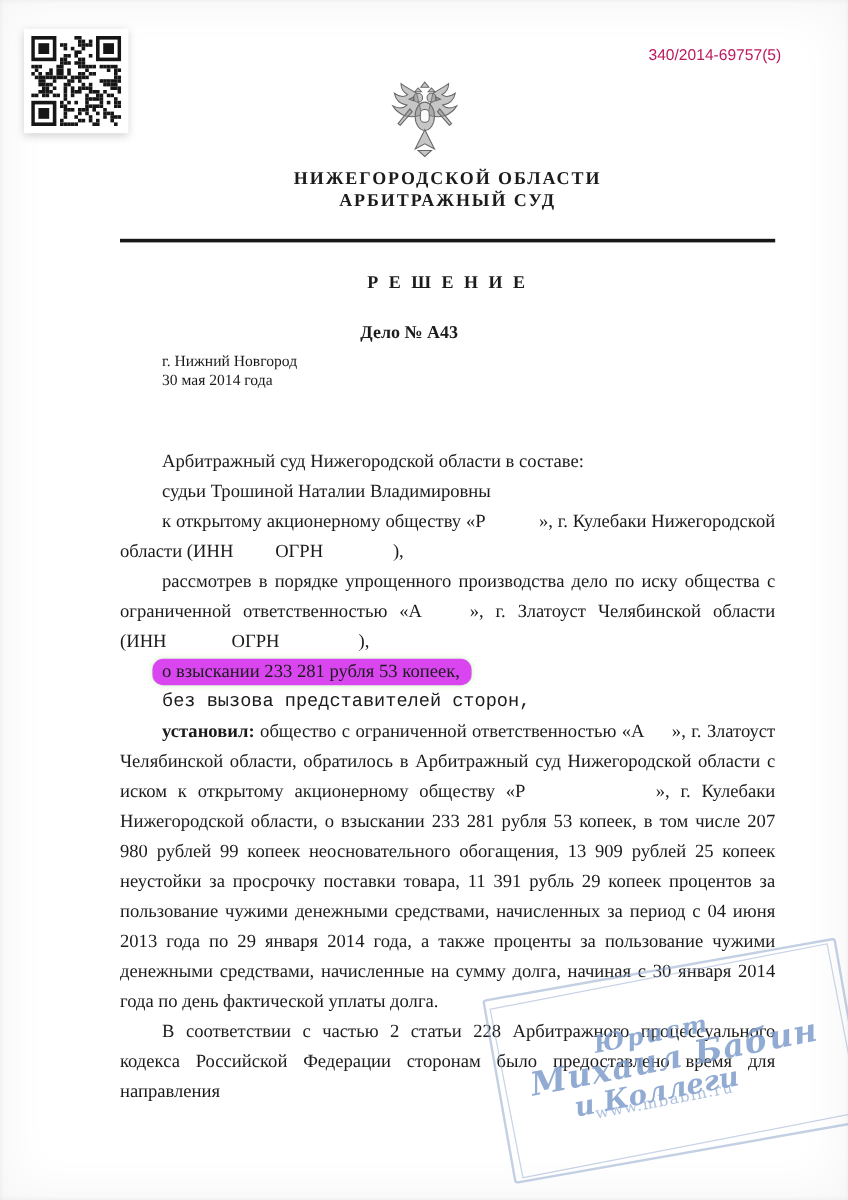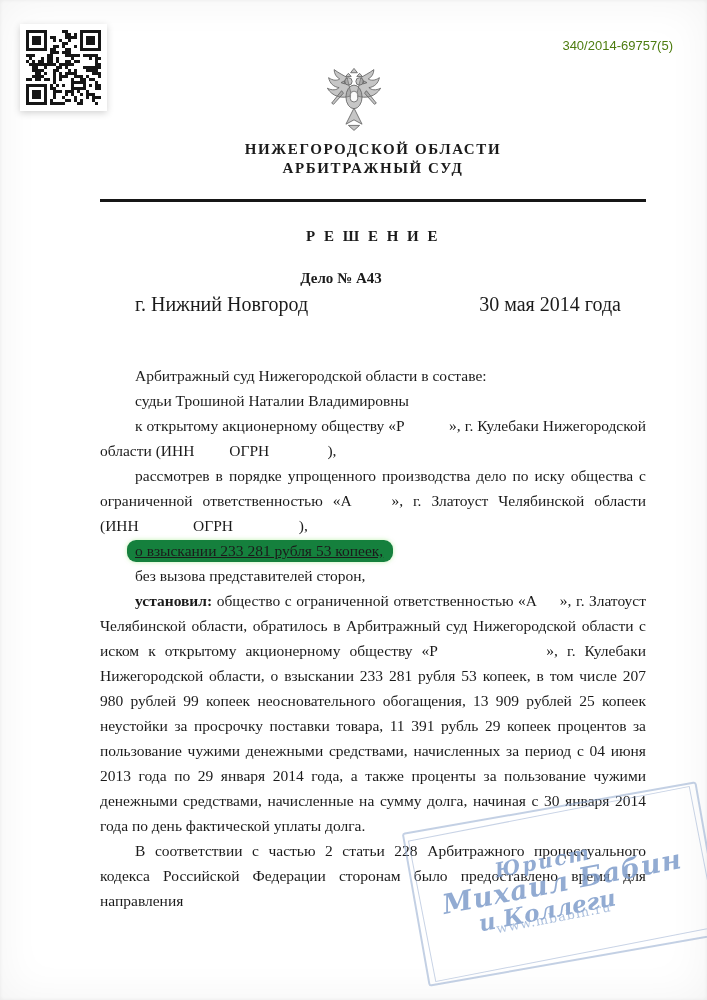--- a/index.html
+++ b/index.html
@@ -8,45 +8,45 @@
     background:#fff;overflow:hidden;color:#1b1b1b;
     font-family:"Liberation Serif", serif;
     box-shadow:inset 0 0 45px rgba(0,0,0,0.05), inset 0 0 4px rgba(0,0,0,0.06);
   }
   
   .qr-card{
     position:absolute;left:20px;top:24px;background:#fff;padding:6px;
     box-shadow:0 2px 7px rgba(0,0,0,0.18);line-height:0;
   }
   .doc-number{
-    position:absolute;top:38px;right:34px;
-    font-family:"Liberation Sans", sans-serif;font-size:13px;color:#4d7c0f;
+    position:absolute;top:38px;right:56px;
+    font-family:"Liberation Sans", sans-serif;font-size:13px;color:#be185d;
   }
   .emblem{position:absolute;left:0;top:66px;width:100%;text-align:center;line-height:0;}
   .court-title{
     position:absolute;left:100px;top:140px;width:546px;text-align:center;
     font-weight:bold;font-size:15px;letter-spacing:1.6px;line-height:19px;
   }
   .rule{position:absolute;left:100px;top:199px;width:546px;height:3px;background:#171717;}
   
   .main{position:absolute;left:100px;top:215px;width:546px;}
   .center-b{font-weight:bold;font-size:15px;text-align:center;}
   .in-name{margin-top:7px;}
   .decision{margin-top:13px;letter-spacing:2.5px;}
   .case-no{margin-top:25px;position:relative;left:-32px;}
   .city-date{
     margin-top:6px;display:flex;justify-content:space-between;
-    font-size:20px;padding-left:35px;padding-right:25px;
+    font-size:13px;padding-left:35px;padding-right:25px;flex-direction:column;
   }
   
   .body-text{margin-top:47px;font-size:15.5px;line-height:25px;}
   .body-text p{margin:0;text-indent:35px;}
   .just{text-align:justify;}
   .mt-def{margin-top:9px;}
-  .mt-np{margin-top:20px;}
+  .mt-np{margin-top:20px;font-family:Liberation Mono, monospace;}
   .mt-facts{margin-top:28px;}
   .hl{
     background:#b4ef9c;border-radius:9px;padding:2px 10px 3px 8px;margin-left:-8px;
     box-shadow:0 0 4px rgba(140,230,110,0.55);
   }
   
   .stamp{
     position:absolute;left:413px;top:806px;width:295px;height:152px;
     transform:rotate(-10deg);pointer-events:none;
     border:2px solid rgba(146,169,205,0.55);border-radius:3px;color:#7f9dcb;
@@ -323,21 +323,21 @@
     <div class="city-date">
       <span>г. Нижний Новгород</span>
       <span>30 мая 2014 года</span>
     </div>
 
     <div class="body-text">
       <p>Арбитражный суд Нижегородской области в составе:</p>
       <p>судьи Трошиной Наталии Владимировны</p>
       <p class="just mt-def">к открытому акционерному обществу «Р&nbsp;&nbsp;&nbsp;&nbsp;&nbsp;&nbsp;&nbsp;&nbsp;&nbsp;&nbsp;&nbsp;», г. Кулебаки Нижегородской области (ИНН&nbsp;&nbsp;&nbsp;&nbsp;&nbsp;&nbsp;&nbsp;&nbsp;&nbsp;ОГРН&nbsp;&nbsp;&nbsp;&nbsp;&nbsp;&nbsp;&nbsp;&nbsp;&nbsp;&nbsp;&nbsp;&nbsp;&nbsp;&nbsp;&nbsp;),</p>
       <p class="just">рассмотрев в порядке упрощенного производства дело по иску общества с ограниченной ответственностью «А&nbsp;&nbsp;&nbsp;&nbsp;», г. Златоуст Челябинской области (ИНН&nbsp;&nbsp;&nbsp;&nbsp;&nbsp;&nbsp;&nbsp;&nbsp;&nbsp;&nbsp;&nbsp;&nbsp;&nbsp;&nbsp;ОГРН&nbsp;&nbsp;&nbsp;&nbsp;&nbsp;&nbsp;&nbsp;&nbsp;&nbsp;&nbsp;&nbsp;&nbsp;&nbsp;&nbsp;&nbsp;&nbsp;&nbsp;),</p>
-      <p><span class="hl" style="background: #15803d; text-decoration: underline;">о взыскании 233 281 рубля 53 копеек,</span></p>
+      <p><span class="hl" style="background: #d946ef;">о взыскании 233 281 рубля 53 копеек,</span></p>
       <p class="mt-np">без вызова представителей сторон,</p>
       <p class="just mt-facts"><b>установил:</b><span> общество с ограниченной ответственностью «А&nbsp;&nbsp;&nbsp;&nbsp;&nbsp;», г. Златоуст Челябинской области, обратилось в Арбитражный суд Нижегородской области с иском к открытому акционерному обществу «Р&nbsp;&nbsp;&nbsp;&nbsp;&nbsp;&nbsp;&nbsp;&nbsp;&nbsp;&nbsp;&nbsp;&nbsp;», г. Кулебаки Нижегородской области, о взыскании 233 281 рубля 53 копеек, в том числе 207 980 рублей 99 копеек неосновательного обогащения, 13 909 рублей 25 копеек неустойки за просрочку поставки товара, 11 391 рубль 29 копеек процентов за пользование чужими денежными средствами, начисленных за период с 04 июня 2013 года по 29 января 2014 года, а также проценты за пользование чужими денежными средствами, начисленные на сумму долга, начиная с 30 января 2014 года по день фактической уплаты долга.</span></p>
       <p class="just">В соответствии с частью 2 статьи 228 Арбитражного процессуального кодекса Российской Федерации сторонам было предоставлено время для направления</p>
     </div>
   </div>
 
   <div class="stamp" style="color: rgb(127, 157, 203);">
     <div class="stamp-inner">
       <div class="stamp-l1">Юрист</div>
       <div class="stamp-l2">Михаил Бабин</div>

